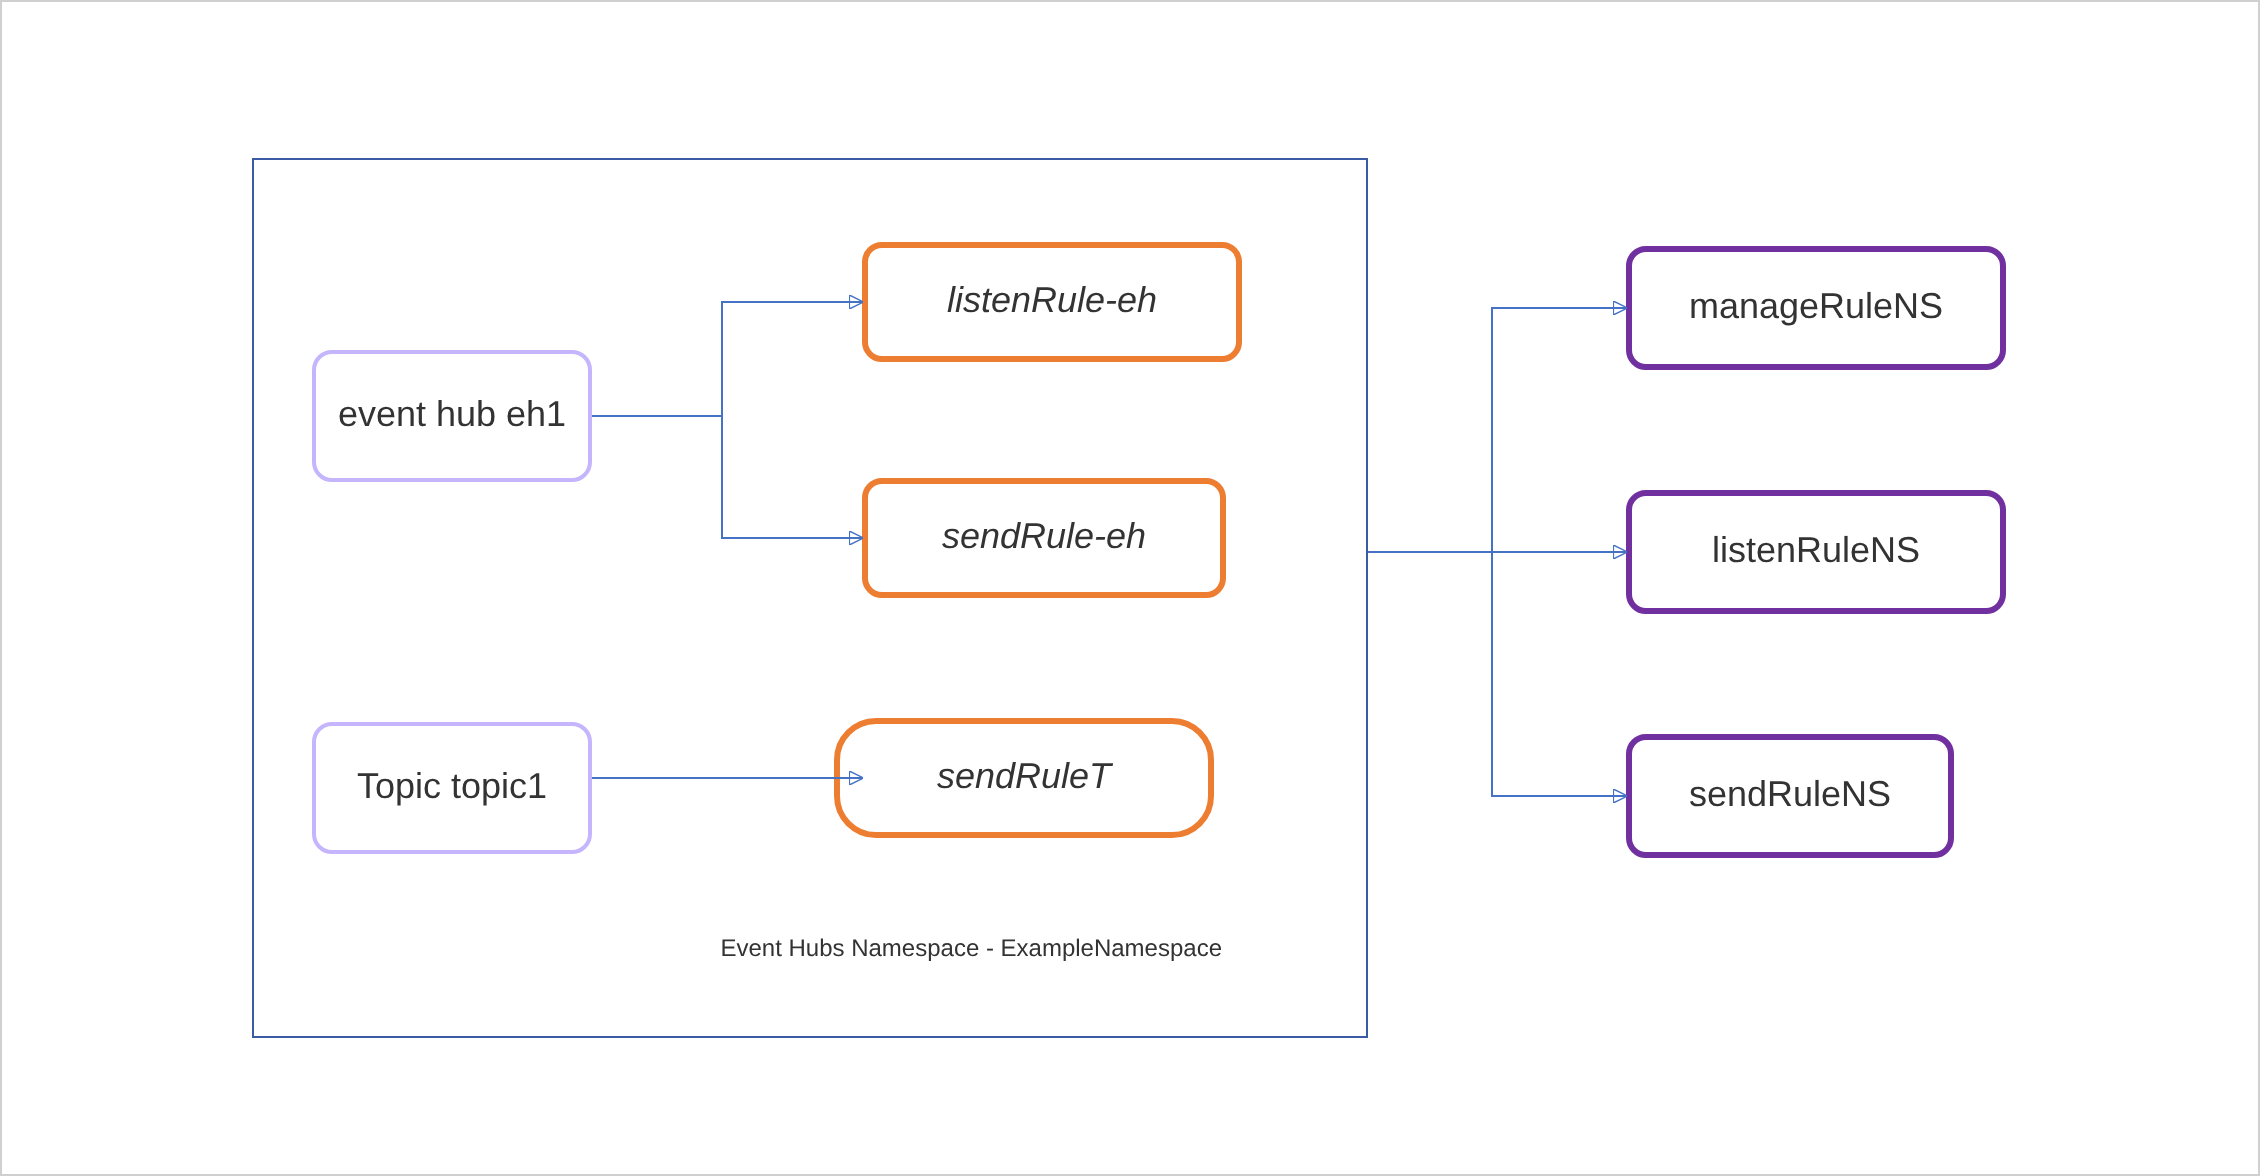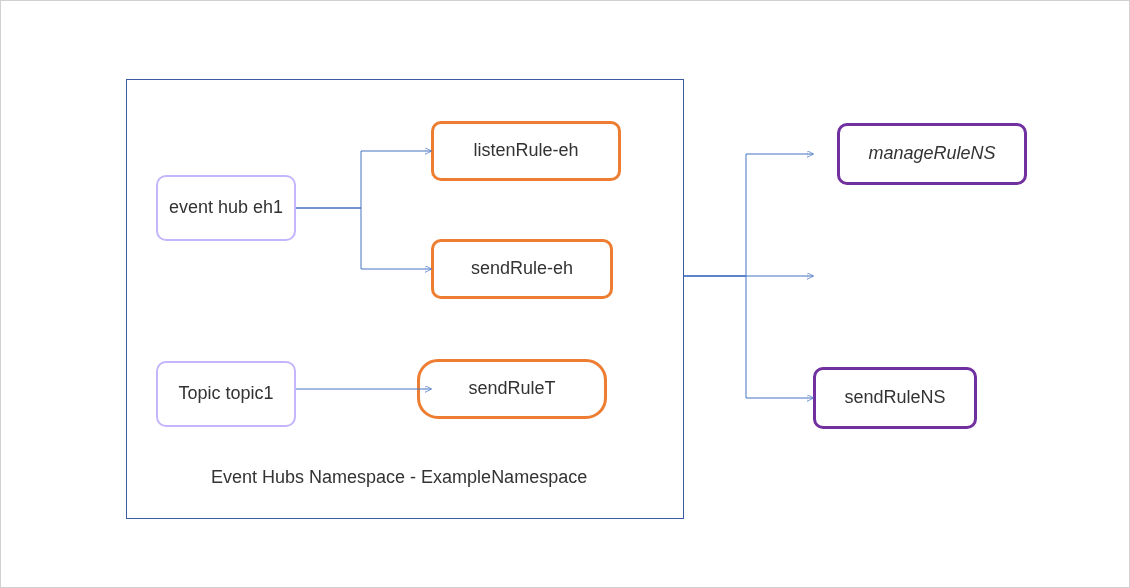--- a/index.html
+++ b/index.html
@@ -16,38 +16,38 @@
     border: 1px solid #d0d0d0;
     background: #fff;
   }
   .namespace-box {
     position: absolute;
     border: 1px solid #3b5ba5;
     background: transparent;
   }
   .namespace-label {
     position: absolute;
-    font-size: 18px;
+    font-size: 12px;
     color: #333;
-    text-align: left;
+    text-align: right;
   }
   .node {
     position: absolute;
     border-radius: 10px;
     display: flex;
     align-items: center;
     justify-content: center;
     text-align: center;
     font-size: 18px;
     color: #333;
     background: #fff;
     line-height: 1.3;
   }
   .node.blue { border: 2px solid #c4b5fd; }
-  .node.orange { border: 3px solid #ed7d31; }
+  .node.orange { border: 3px solid #ed7d31; font-style: italic; }
   .node.purple { border: 3px solid #7030a0; }
   svg.connectors {
     position: absolute;
     top: 0; left: 0;
     width: 1130px; height: 588px;
     pointer-events: none;
   }
   svg.connectors line, svg.connectors path {
     stroke: #4472c4;
     stroke-width: 1;
@@ -71,22 +71,25 @@
   <div class="node orange" style="left:430px; top:120px; width:190px; height:60px;">
     <span>listenRule-eh</span>
   </div>
   <div class="node orange" style="left:430px; top:238px; width:182px; height:60px;">
     <span>sendRule-eh</span>
   </div>
   <div class="node orange" style="left:416px; top:358px; width:190px; height:60px;border-radius:21px;">
     <span>sendRuleT</span>
   </div>
 
-  <div class="node purple" style="left:836px; top:122px; width:190px; height:62px;font-style:italic;">
+  <div class="node purple" style="left:812px; top:122px; width:190px; height:62px;">
     <span>manageRuleNS</span>
+  </div>
+  <div class="node purple" style="left:812px; top:244px; width:190px; height:62px;">
+    <span>listenRuleNS</span>
   </div>
   <div class="node purple" style="left:812px; top:366px; width:164px; height:62px;">
     <span>sendRuleNS</span>
   </div>
 
   <div class="namespace-label" style="left:210px; top:466px; width:400px;">
     <span>Event Hubs Namespace - ExampleNamespace</span>
   </div>
 
   <svg class="connectors">

